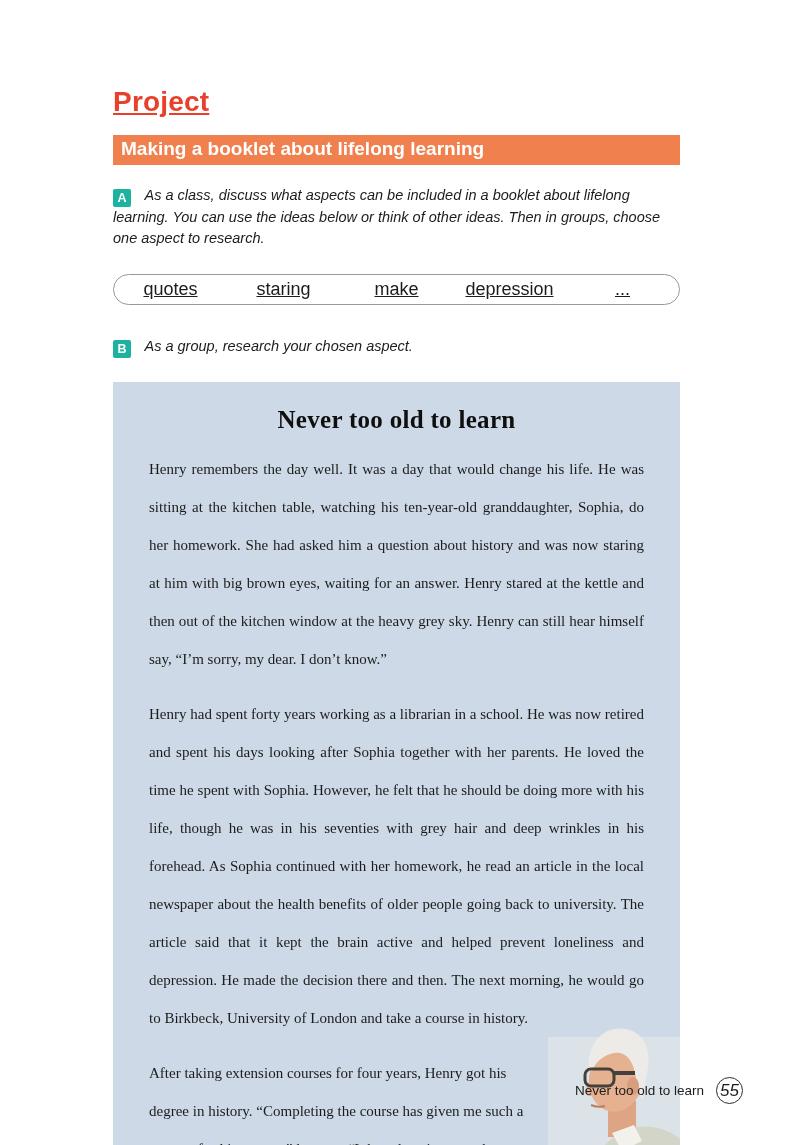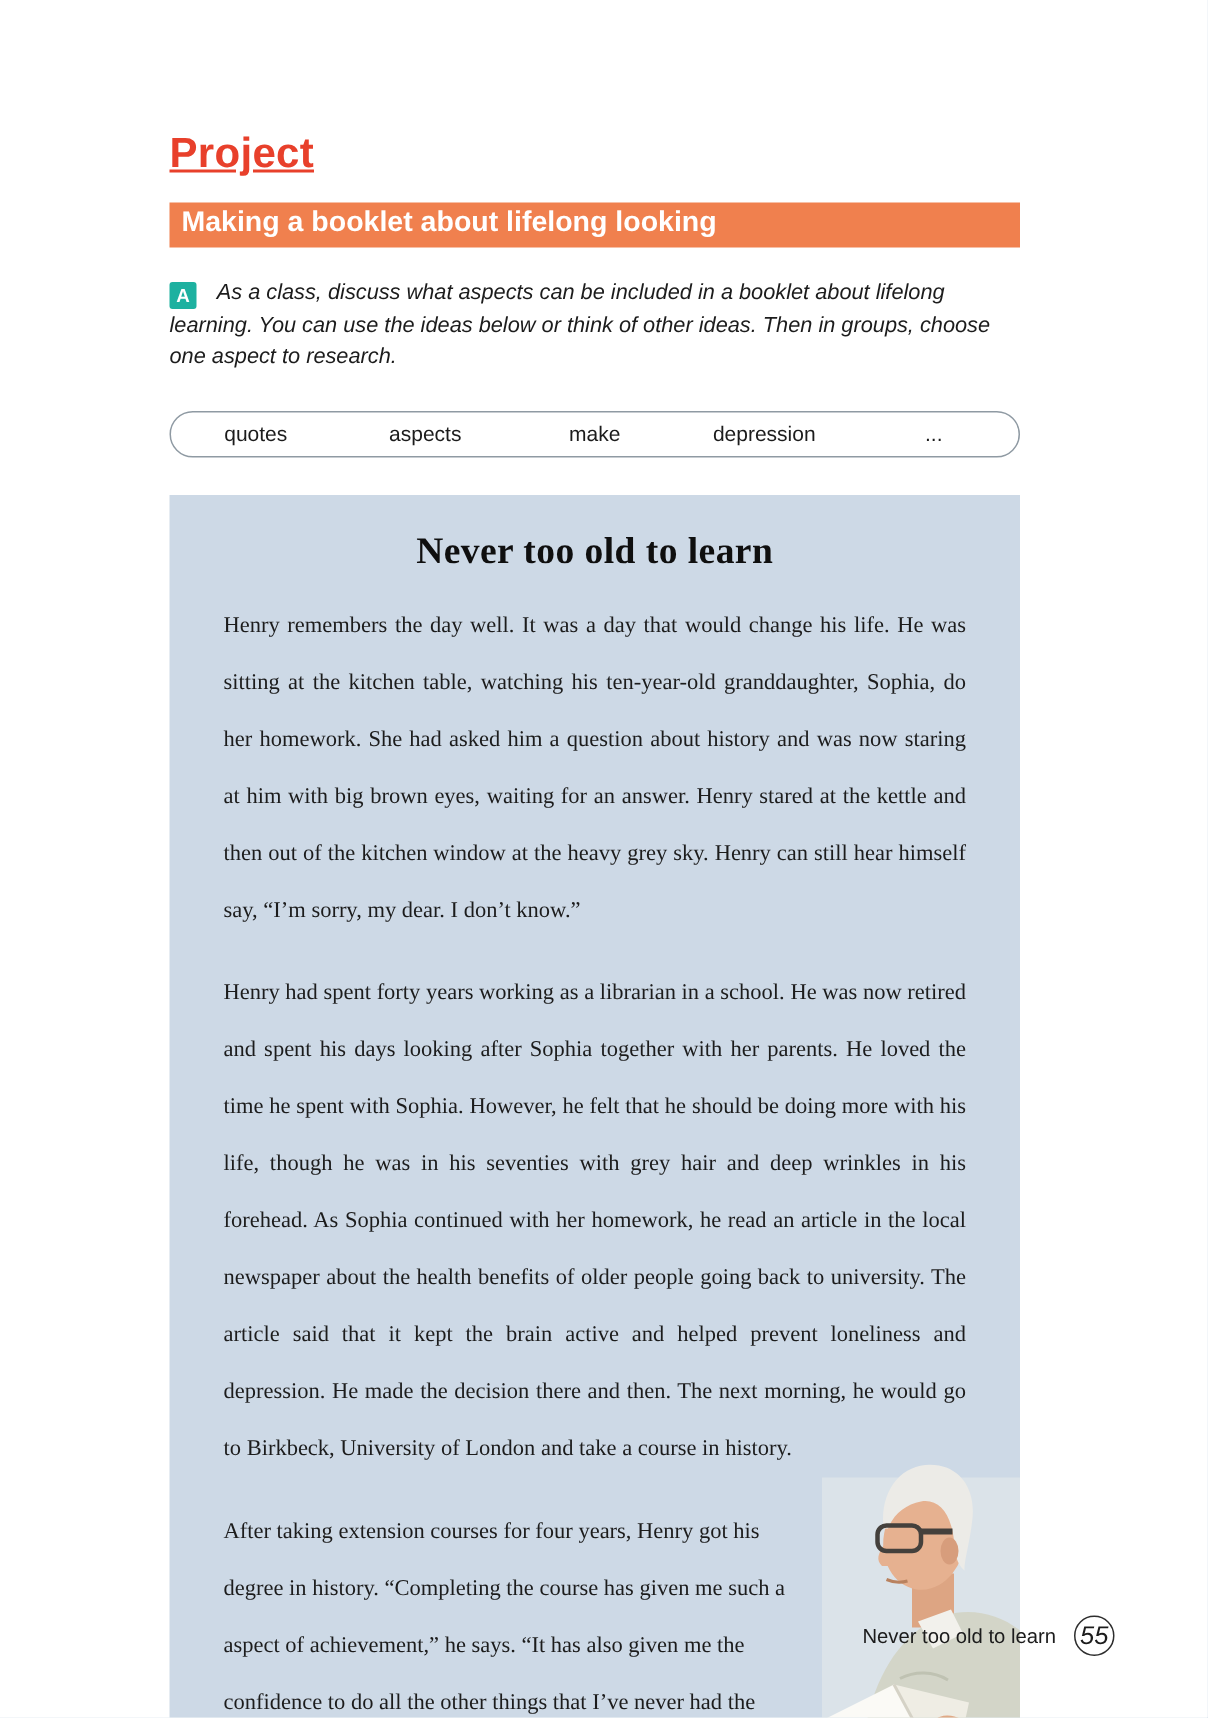--- a/index.html
+++ b/index.html
@@ -33,21 +33,21 @@
     font-style: normal; font-weight: bold; font-size: 12.5px;
     text-align: center; line-height: 18px; margin-right: 10px;
     transform: translateY(2px);
   }
 
   .ideas-box {
     margin-top: 24px; height: 31px;
     border: 1.6px solid #8f9aa3; border-radius: 16px;
     display: flex; align-items: center; background: #ffffff;
   }
-  .idea { flex: 1; text-align: center; font-size: 14px; font-style: normal; }
+  .idea { flex: 1; text-align: center; font-size: 18px; font-style: normal; text-decoration: underline; }
 
   .article-panel {
     margin-top: 25px; background: #cdd9e6;
     min-height: 625px; padding: 16px 36px 0 36px;
     position: relative;
     font-family: "Liberation Serif", serif;
   }
   .article-title {
     margin: 8px 0 16px; text-align: center;
     font-size: 25px; font-weight: bold; color: #0f0f0f;
@@ -74,35 +74,39 @@
     font-style: italic;
   }
 </style>
 </head>
 <body>
 
 <div class="content">
 
   <h1 class="project-title">Project</h1>
 
-  <div class="banner">Making a booklet about lifelong looking</div>
+  <div class="banner">Making a booklet about lifelong learning</div>
 
   <p class="task task-a">
     <span class="task-letter">A</span>
     <span>As a class, discuss what aspects can be included in a booklet about lifelong learning. You can use the ideas below or think of other ideas. Then in groups, choose one aspect to research.</span>
   </p>
 
   <div class="ideas-box">
     <span class="idea">quotes</span>
-    <span class="idea">aspects</span>
+    <span class="idea">staring</span>
     <span class="idea">make</span>
     <span class="idea">depression</span>
     <span class="idea">...</span>
   </div>
 
+  <p class="task task-b">
+    <span class="task-letter">B</span>
+    <span>As a group, research your chosen aspect.</span>
+  </p>
 
 
   <div class="article-panel">
     <h2 class="article-title">Never too old to learn</h2>
     <p class="article-p">Henry remembers the day well. It was a day that would change his life. He was sitting at the kitchen table, watching his ten-year-old granddaughter, Sophia, do her homework. She had asked him a question about history and was now staring at him with big brown eyes, waiting for an answer. Henry stared at the kettle and then out of the kitchen window at the heavy grey sky. Henry can still hear himself say, “I’m sorry, my dear. I don’t know.”</p>
     <p class="article-p">Henry had spent forty years working as a librarian in a school. He was now retired and spent his days looking after Sophia together with her parents. He loved the time he spent with Sophia. However, he felt that he should be doing more with his life, though he was in his seventies with grey hair and deep wrinkles in his forehead. As Sophia continued with her homework, he read an article in the local newspaper about the health benefits of older people going back to university. The article said that it kept the brain active and helped prevent loneliness and depression. He made the decision there and then. The next morning, he would go to Birkbeck, University of London and take a course in history.</p>
     <p class="article-p p3">After taking extension courses for four years, Henry got his degree in history. “Completing the course has given me such a aspect of achievement,” he says. “It has also given me the confidence to do all the other things that I’ve never had the courage to try before.”</p>
 
     <div class="photo">
       <svg width="150" height="235" viewBox="0 0 150 235" aria-hidden="true">

